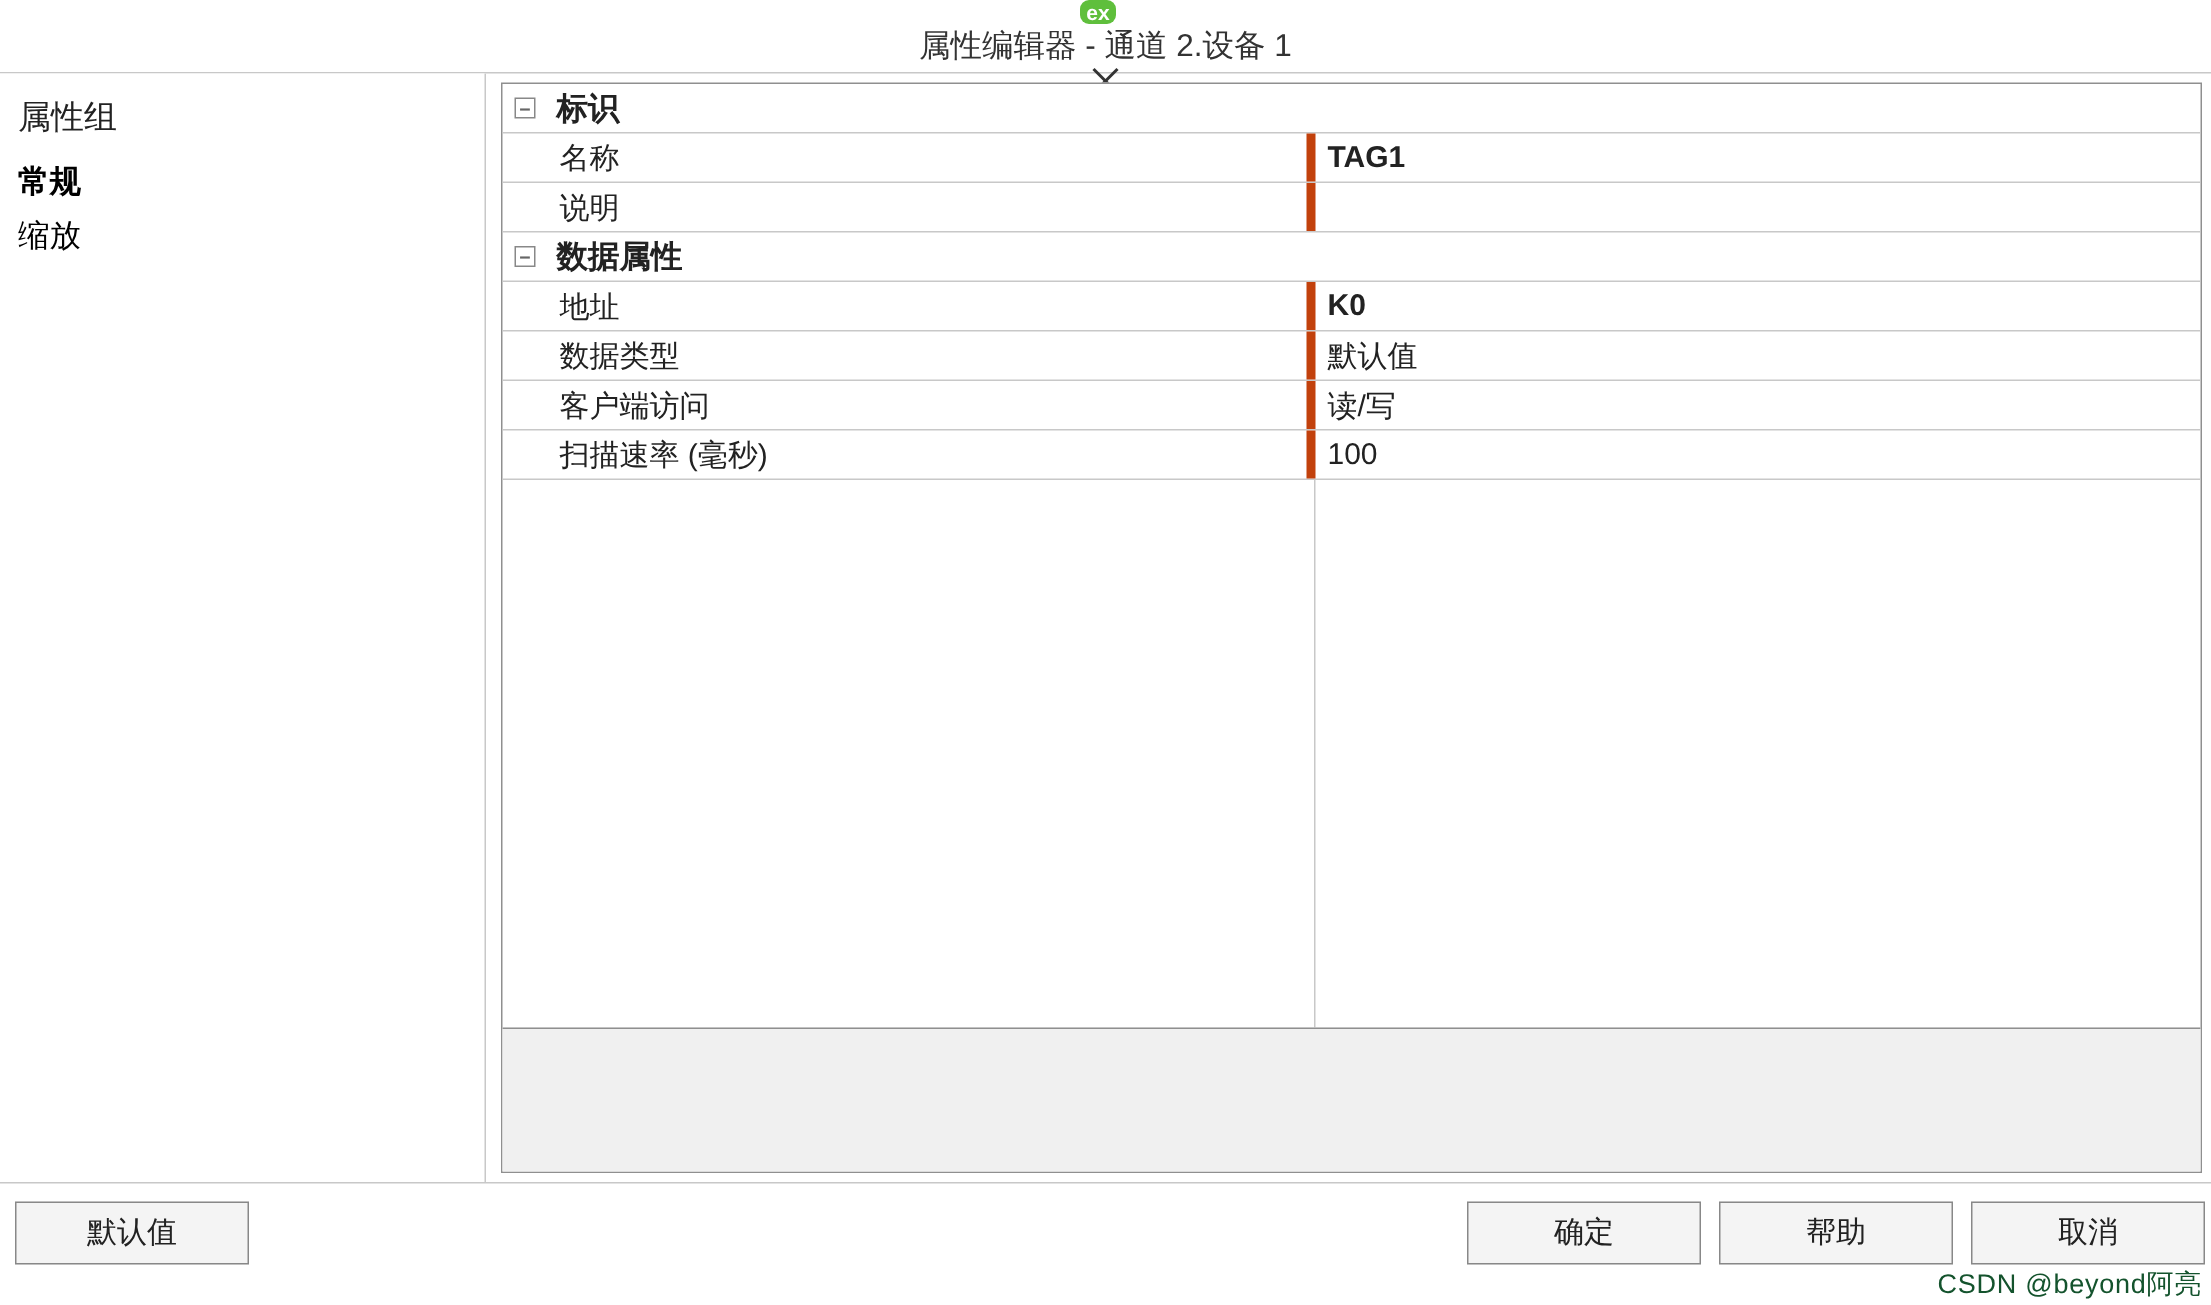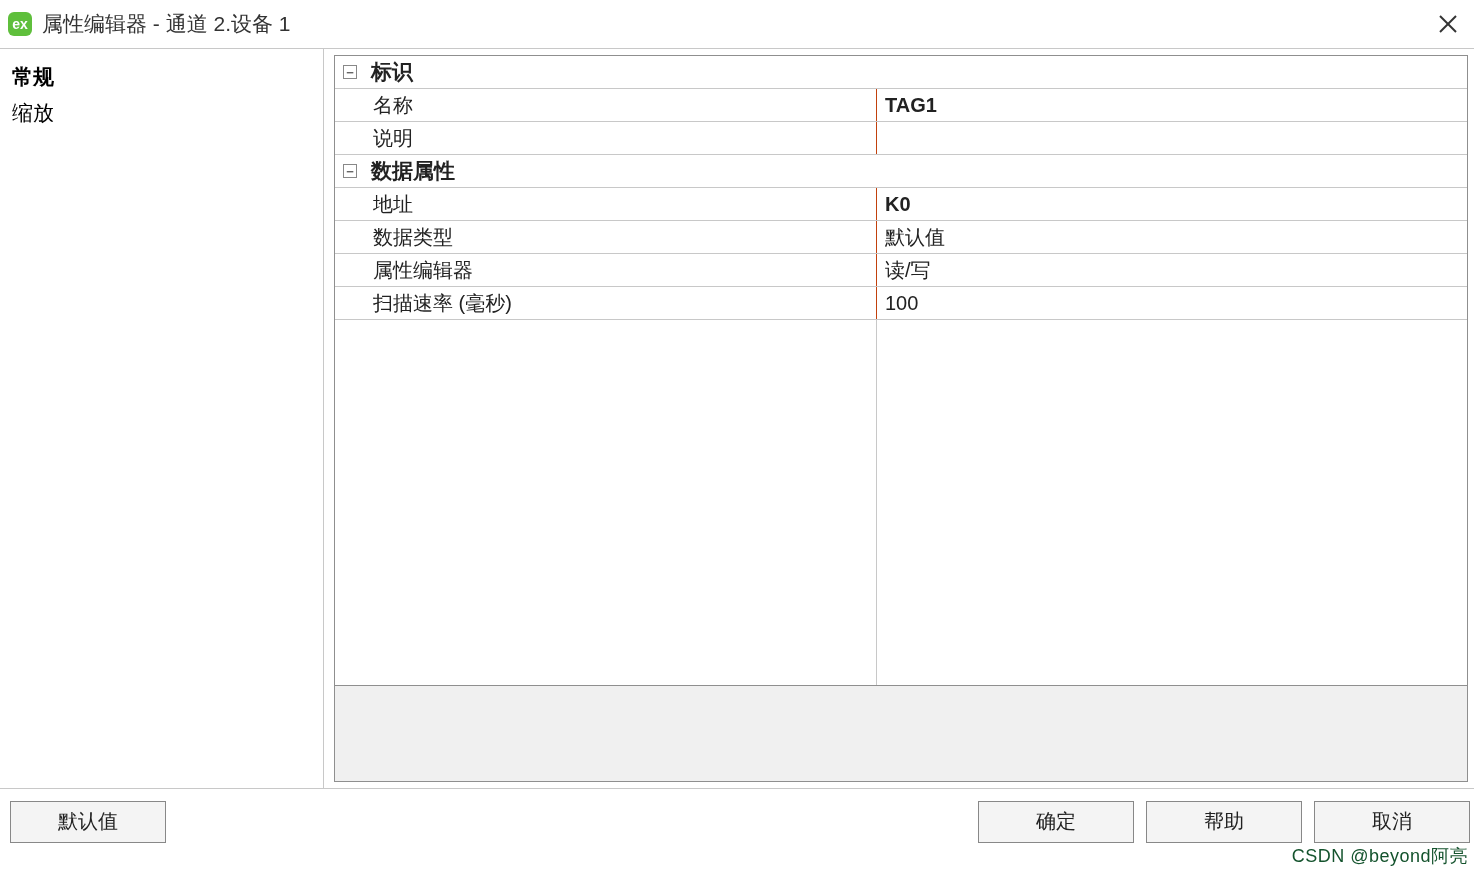--- a/index.html
+++ b/index.html
@@ -13,20 +13,21 @@
     background: #ffffff;
     color: #222;
     overflow: hidden;
   }
   .titlebar {
     display: flex;
     align-items: center;
     height: 48px;
     padding: 0 8px;
     background: #ffffff;
+    flex-direction: column;
   }
   .titlebar .app-icon {
     width: 24px;
     height: 24px;
     border-radius: 6px;
     background: #5fbf3c;
     display: flex;
     align-items: center;
     justify-content: center;
     color: #fff;
@@ -117,21 +118,21 @@
     height: 33px;
     border-bottom: 1px solid #c8c8c8;
   }
   .prop-row .lcol {
     width: 542px;
     display: flex;
     align-items: center;
     padding-left: 38px;
     font-size: 20px;
     color: #222;
-    border-right: 1px solid #c2410c;
+    border-right: 6px solid #c2410c;
   }
   .prop-row .rcol {
     flex: 1;
     display: flex;
     align-items: center;
     padding-left: 8px;
     font-size: 20px;
     color: #222;
   }
   .prop-row .rcol.bold {
@@ -202,20 +203,21 @@
   <div class="close">
     <svg width="20" height="20" viewBox="0 0 20 20">
       <line x1="2" y1="2" x2="18" y2="18" stroke="#333" stroke-width="2"></line>
       <line x1="18" y1="2" x2="2" y2="18" stroke="#333" stroke-width="2"></line>
     </svg>
   </div>
 </div>
 
 <div class="body">
   <div class="sidebar">
+    <div class="sidebar-title">属性组</div>
     <div id="sidebar-items">
         <div class="sidebar-item active">常规</div>
         <div class="sidebar-item">缩放</div>
       </div>
   </div>
 
   <div class="main">
     <div class="grid">
       <div id="grid-body">
           <div class="group-header">
@@ -236,21 +238,21 @@
           </div>
           <div class="prop-row">
             <div class="lcol">地址</div>
             <div class="rcol bold">K0</div>
           </div>
           <div class="prop-row">
             <div class="lcol">数据类型</div>
             <div class="rcol">默认值</div>
           </div>
           <div class="prop-row">
-            <div class="lcol">属性编辑器</div>
+            <div class="lcol">客户端访问</div>
             <div class="rcol">读/写</div>
           </div>
           <div class="prop-row">
             <div class="lcol">扫描速率 (毫秒)</div>
             <div class="rcol">100</div>
           </div>
         </div>
       <div class="grid-filler">
         <div class="lcol"></div>
         <div class="rcol"></div>

